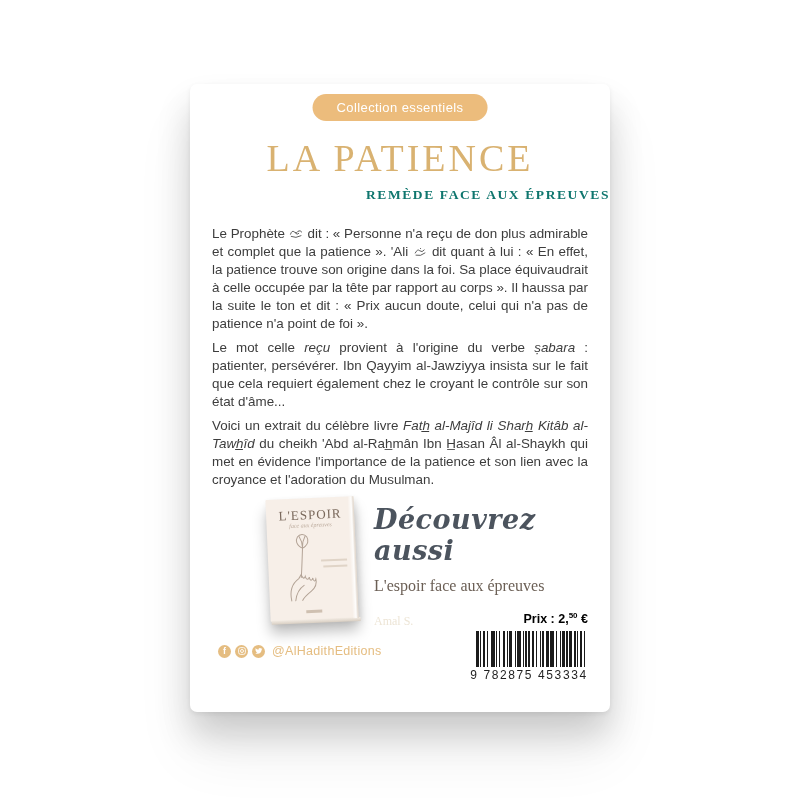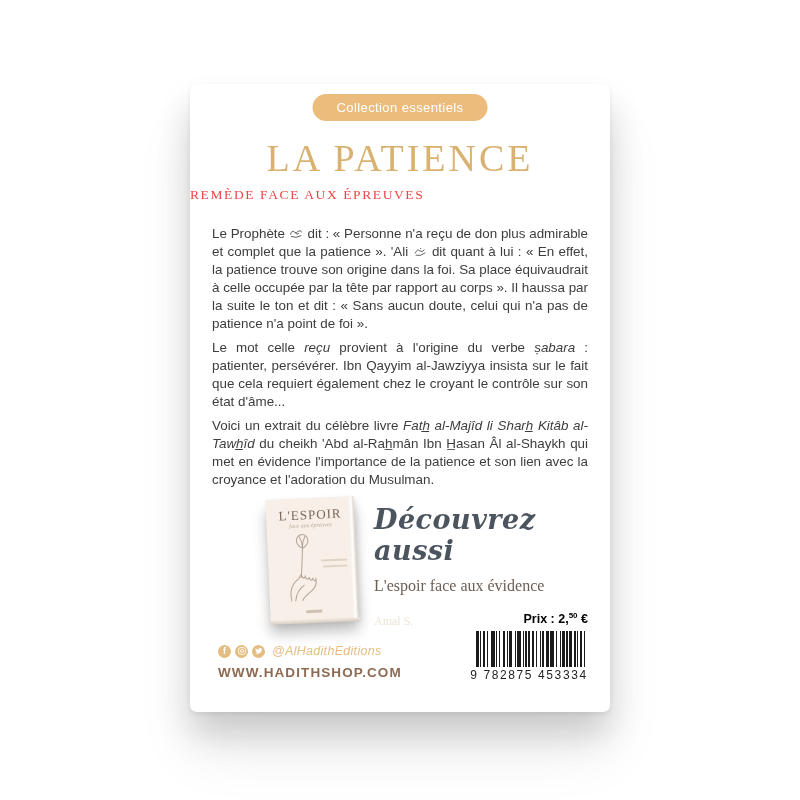--- a/index.html
+++ b/index.html
@@ -18,23 +18,23 @@
     position:absolute;top:10px;left:50%;transform:translateX(-50%);
     background:#ecbc7c;color:#ffffff;font-size:13px;letter-spacing:.4px;
     padding:6px 24px;border-radius:17px;white-space:nowrap;
   }
   .title{
     position:absolute;top:54px;left:0;width:100%;margin:0;text-align:center;
     font-family:"Liberation Serif",serif;font-weight:400;
     font-size:38px;line-height:40px;color:#d9b271;letter-spacing:3px;
   }
   .subtitle{
-    position:absolute;top:103px;left:0;width:100%;text-align:left;
-    font-family:"Liberation Serif",serif;font-weight:400;
-    font-size:13.5px;color:#ef4444;letter-spacing:1.6px;
+    position:absolute;top:103px;left:0;width:100%;text-align:right;
+    font-family:"Liberation Serif",serif;font-weight:700;
+    font-size:13.5px;color:#0f766e;letter-spacing:1.6px;
   }
   .body{
     position:absolute;top:141px;left:22px;right:22px;
     font-size:13.4px;line-height:18px;color:#3d3d3d;text-align:justify;
   }
   .body p{margin:0 0 6px 0;}
   .it{font-style:italic;}
   .hon-icon{display:inline-block;width:15px;height:11px;vertical-align:-1px;}
   .hon-icon svg{display:block;width:100%;height:100%;}
 
@@ -84,21 +84,21 @@
 
   
   .footer-left{position:absolute;left:28px;top:560px;}
   .social-row{display:flex;align-items:center;}
   .icon-circle{
     width:13px;height:13px;border-radius:50%;background:#e5bd81;color:#fff;
     display:flex;align-items:center;justify-content:center;margin-right:4px;
     font-size:9px;font-weight:700;line-height:1;
   }
   .icon-circle svg{display:block;}
-  .handle{color:#e5bd81;font-size:12.5px;margin-left:3px;letter-spacing:.3px;font-style:italic;}
+  .handle{color:#e5bd81;font-size:12.5px;margin-left:3px;letter-spacing:.3px;}
   .website{margin-top:7px;color:#8d6b53;font-weight:700;font-size:13.5px;letter-spacing:1.1px;}
 
   .footer-right{position:absolute;right:22px;top:527px;width:118px;}
   .price{font-size:12.5px;color:#000000;font-weight:700;text-align:right;}
   .price sup{font-size:8px;}
   .barcode{margin-top:5px;width:112px;height:36px;display:flex;margin-left:auto;background:#fff;}
   .barcode i{display:block;height:100%;}
   .bk{background:#1b1b1b;} .wh{background:#ffffff;}
   .barcode-number{
     margin-top:1px;font-size:12px;letter-spacing:1.6px;color:#1f1f1f;
@@ -117,21 +117,21 @@
 
   <div class="body" id="paragraphs">
       <p><span>Le Prophète </span><span class="hon-icon"><svg viewBox="0 0 20 14" fill="none" stroke="#3d3d3d" stroke-width="1.1" stroke-linecap="round">
             <path d="M2 8 Q4 2 7 5 T12 4 Q15 2 17 5"></path>
             <path d="M3 11 Q9 14 16 10"></path>
             <path d="M9 7 Q11 9 13 7"></path>
           </svg></span><span> dit : « Personne n'a reçu de don plus admirable et complet que la patience ». 'Ali </span><span class="hon-icon"><svg viewBox="0 0 20 14" fill="none" stroke="#3d3d3d" stroke-width="1.1" stroke-linecap="round">
             <path d="M3 9 Q6 3 9 6 T15 5"></path>
             <path d="M4 12 Q10 14 16 9"></path>
             <circle cx="10" cy="3" r="0.7" fill="#3d3d3d" stroke="none"></circle>
-          </svg></span><span> dit quant à lui : « En effet, la patience trouve son origine dans la foi. Sa place équivaudrait à celle occupée par la tête par rapport au corps ». Il haussa par la suite le ton et dit : « Sans aucun doute, celui qui n'a pas de patience n'a point de foi ».</span></p>
+          </svg></span><span> dit quant à lui : « En effet, la patience trouve son origine dans la foi. Sa place équivaudrait à celle occupée par la tête par rapport au corps ». Il haussa par la suite le ton et dit : « Prix aucun doute, celui qui n'a pas de patience n'a point de foi ».</span></p>
       <p><span>Le mot celle </span><span class="it">reçu</span><span> provient à l'origine du verbe </span><span class="it">ṣabara</span><span> : patienter, persévérer. Ibn Qayyim al-Jawziyya insista sur le fait que cela requiert également chez le croyant le contrôle sur son état d'âme...</span></p>
       <p><span>Voici un extrait du célèbre livre </span><span class="it">Fath̲ al-Majîd li Sharh̲ Kitâb al-Tawh̲îd</span><span> du cheikh 'Abd al-Rah̲mân Ibn H̲asan Âl al-Shaykh qui met en évidence l'importance de la patience et son lien avec la croyance et l'adoration du Musulman.</span></p>
     </div>
 
   <div class="discover">
     <div class="thumb">
       <div class="thumb-title">L'ESPOIR</div>
       <div class="thumb-sub">face aux épreuves</div>
       <svg class="thumb-art" viewBox="0 0 46 72" fill="none" stroke="#b3a396" stroke-width="1" stroke-linecap="round">
         <path d="M23 4 c-4 0 -6.5 4 -5.5 8 c0.8 3 4 5.5 5.5 5.5 c1.5 0 4.7 -2.5 5.5 -5.5 c1 -4 -1.5 -8 -5.5 -8 z"></path>
@@ -139,42 +139,41 @@
         <path d="M23 17.5 C22 30 21.5 38 20.5 47"></path>
         <path d="M10 70 C8 59 12 52 18 48 L20.5 44 C21.5 48 23.5 49 24.5 46 C25.5 50 27.5 50 28.5 47 C29 51 31 51 32 48 C32.5 52 34 52 35 49 C36 54 34 58 30 61 C26 64 22 67 21 70"></path>
         <path d="M14 70 C15 63 18 58 23 55"></path>
       </svg>
       <span class="thumb-line tl1"></span>
       <span class="thumb-line tl2"></span>
       <span class="thumb-pub"></span>
     </div>
     <div class="discover-text">
       <div class="discover-heading">Découvrez aussi</div>
-      <div class="discover-book">L'espoir face aux évidence</div>
+      <div class="discover-book">L'espoir face aux épreuves</div>
       <div class="discover-author">Amal S.</div>
     </div>
   </div>
 
   <div class="footer-left">
     <div class="social-row">
       <span class="icon-circle">f</span>
       <span class="icon-circle">
         <svg width="8" height="8" viewBox="0 0 10 10">
             <rect x="0.8" y="0.8" width="8.4" height="8.4" rx="2.4" fill="none" stroke="#fff" stroke-width="1.1"></rect>
             <circle cx="5" cy="5" r="1.9" fill="none" stroke="#fff" stroke-width="1.1"></circle>
           </svg>
       </span>
       <span class="icon-circle">
         <svg width="8" height="8" viewBox="0 0 12 10">
             <path d="M11 1.6 C10.6 1.8 10.2 2 9.7 2 C10.2 1.7 10.5 1.3 10.7 0.8 C10.2 1.1 9.7 1.3 9.2 1.4 C8.7 0.9 8.1 0.6 7.4 0.6 C6 0.6 5 1.8 5.3 3.1 C3.5 3 1.9 2.2 0.9 0.9 C0.3 1.9 0.6 3.1 1.6 3.8 C1.2 3.8 0.9 3.7 0.6 3.5 C0.6 4.6 1.3 5.5 2.4 5.8 C2.1 5.9 1.7 5.9 1.4 5.8 C1.7 6.7 2.5 7.3 3.5 7.3 C2.6 8 1.4 8.4 0.3 8.2 C1.3 8.9 2.5 9.2 3.7 9.2 C7.8 9.2 10.1 5.8 10 2.7 C10.4 2.4 10.8 2 11 1.6 Z" fill="#fff"></path>
           </svg>
       </span>
       <span class="handle">@AlHadithEditions</span>
     </div>
-    <div class="website">WWW.HADITHSHOP.COM</div>
   </div>
 
   <div class="footer-right">
     <div class="price"><span>Prix : 2,</span><sup>50</sup><span> €</span></div>
     <div class="barcode" id="barcode">
         <i class="bk" style="width: 2.38095%;"></i>
         <i class="wh" style="width: 1.19048%;"></i>
         <i class="bk" style="width: 1.19048%;"></i>
         <i class="wh" style="width: 1.19048%;"></i>
         <i class="bk" style="width: 2.38095%;"></i>

